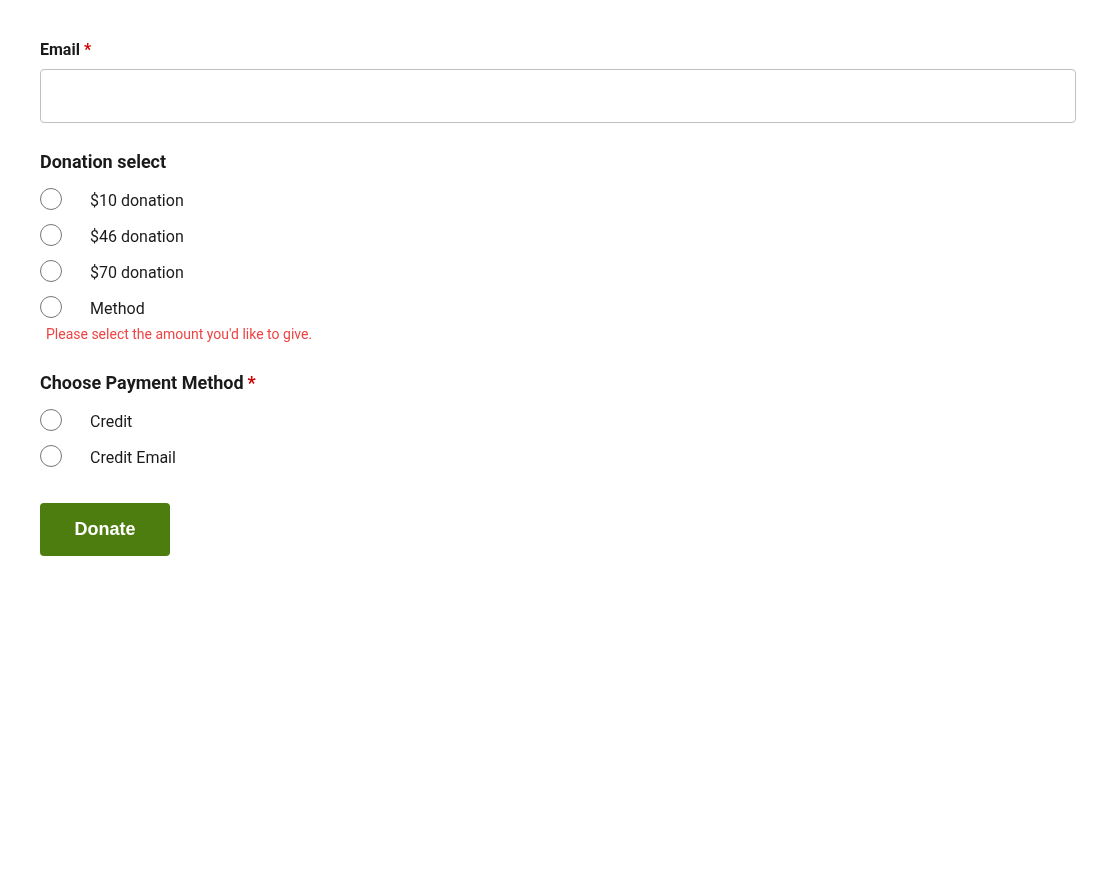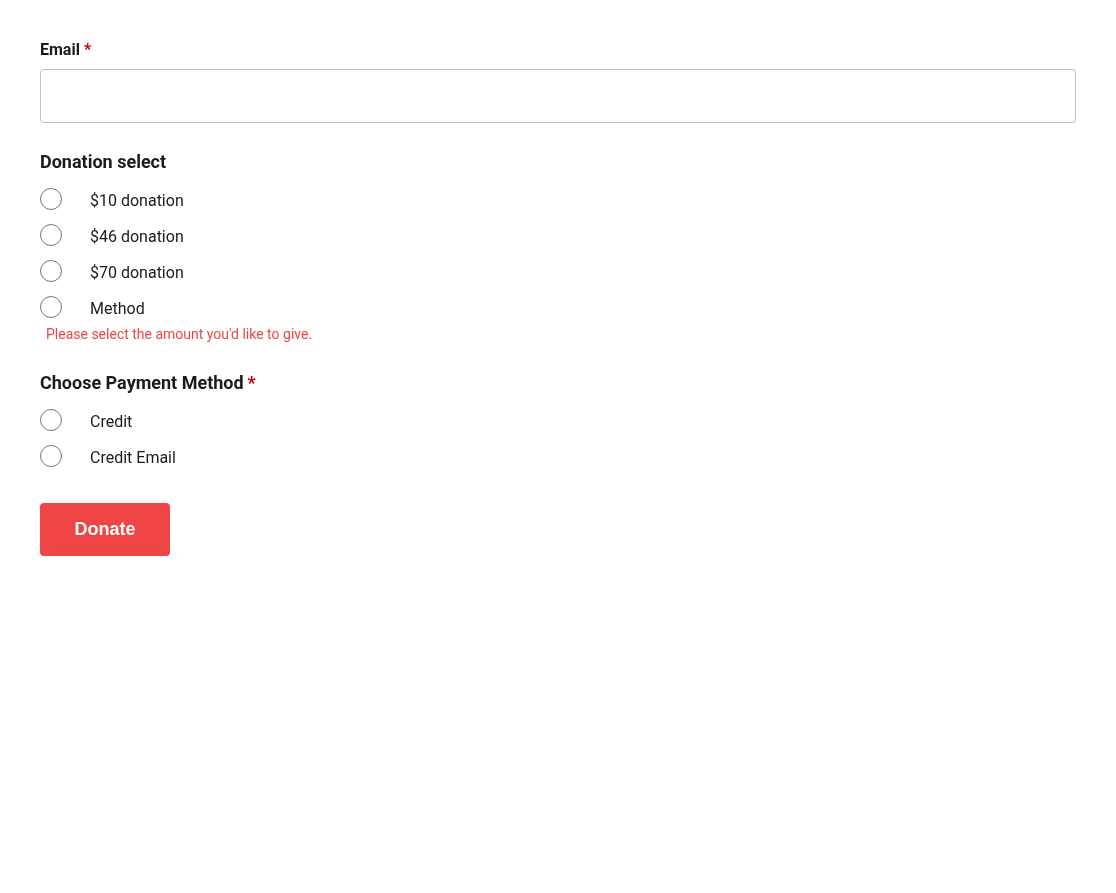--- a/index.html
+++ b/index.html
@@ -99,21 +99,21 @@
     .payment-title {
       font-size: 18px;
       font-weight: 700;
       margin-bottom: 16px;
       display: flex;
       align-items: center;
       gap: 4px;
     }
 
     .donate-button {
-      background-color: #ef4444;
+      background-color: #4d7c0f;
       color: #ffffff;
       border: none;
       border-radius: 4px;
       padding: 16px 28px;
       font-size: 18px;
       font-weight: 600;
       cursor: pointer;
       min-width: 130px;
     }
   </style>

